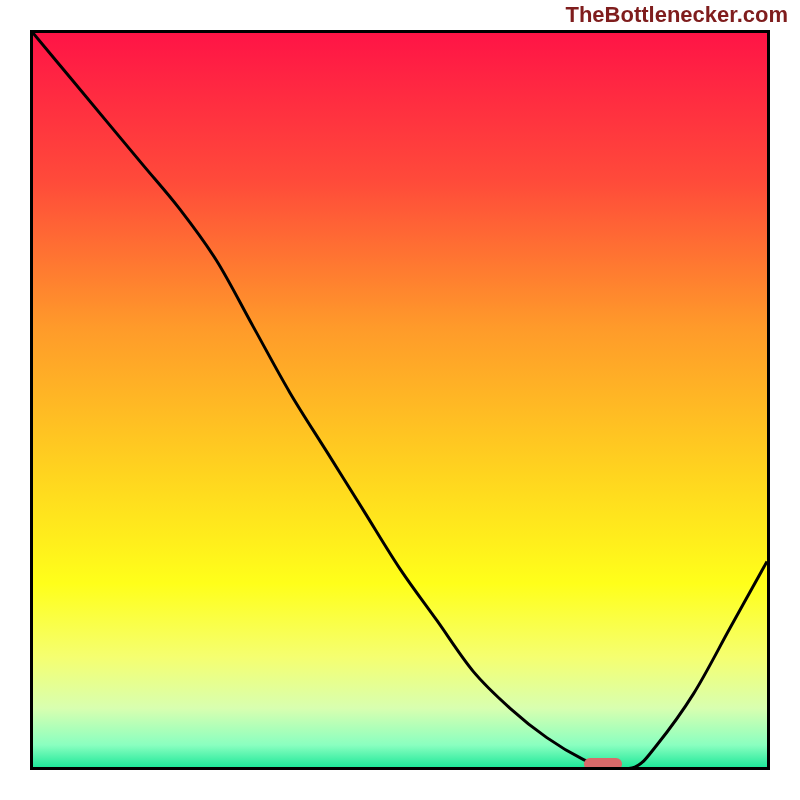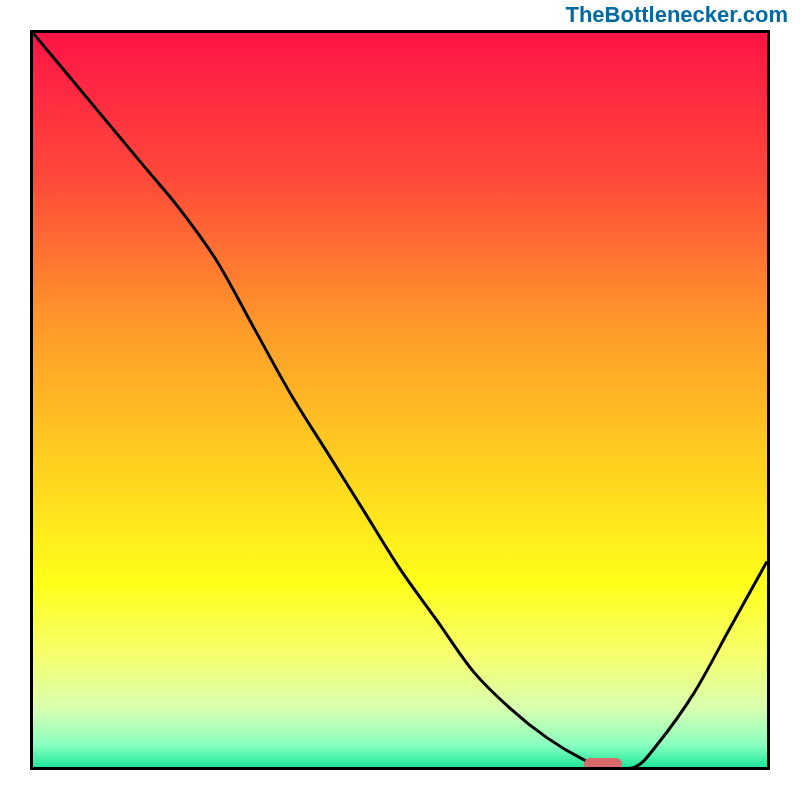--- a/index.html
+++ b/index.html
@@ -9,21 +9,21 @@
     background: #fff;
     position: relative;
     font-family: Arial, sans-serif;
   }
   .watermark {
     position: absolute;
     top: 2px;
     right: 12px;
     font-size: 22px;
     font-weight: bold;
-    color: #0369a1;
+    color: #7f1d1d;
     z-index: 10;
   }
   .chart-frame {
     position: absolute;
     top: 30px;
     left: 30px;
     width: 740px;
     height: 740px;
     border: 3px solid #000;
     overflow: hidden;

